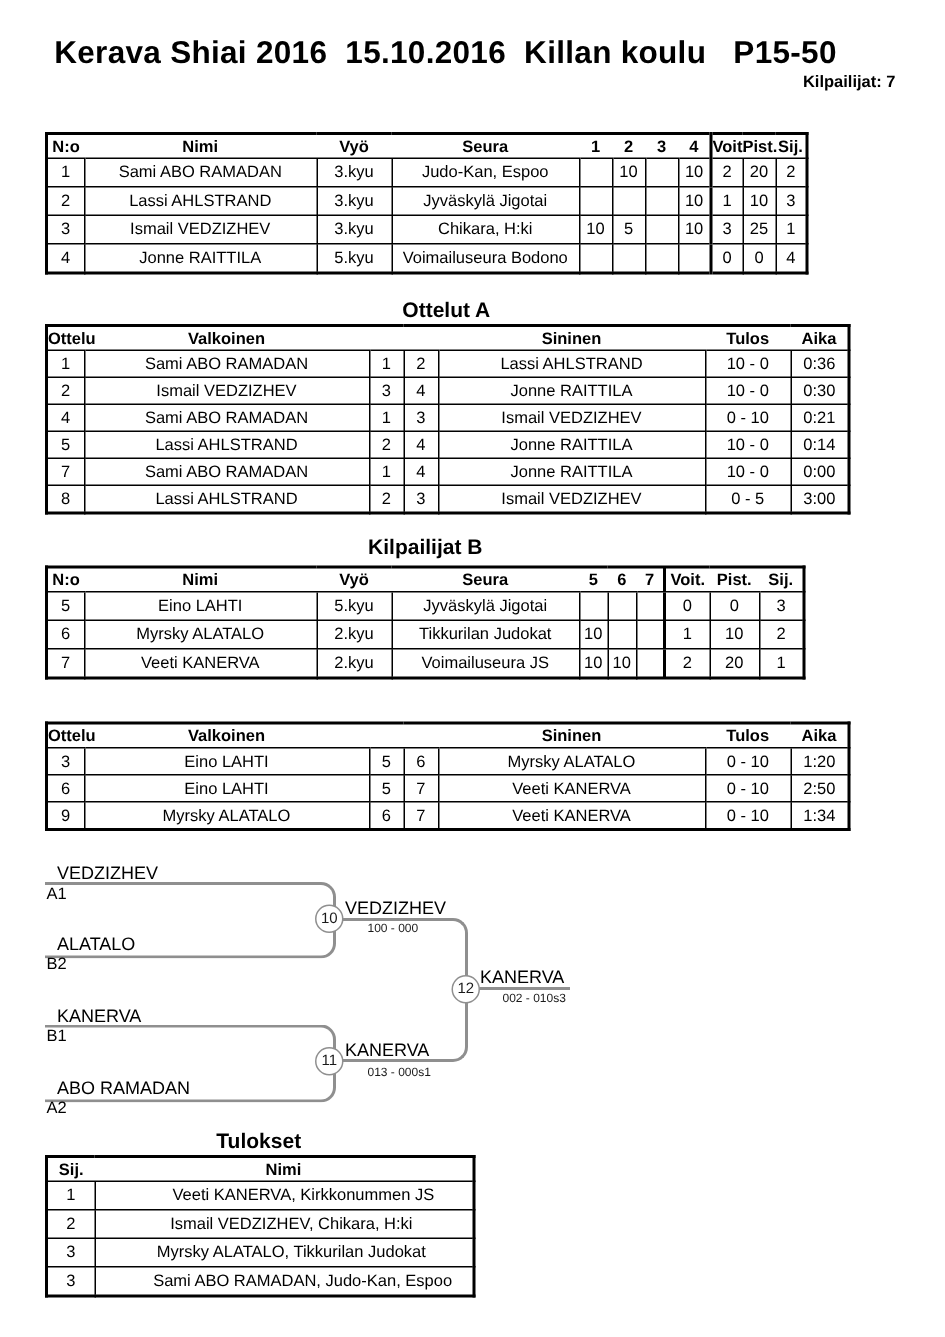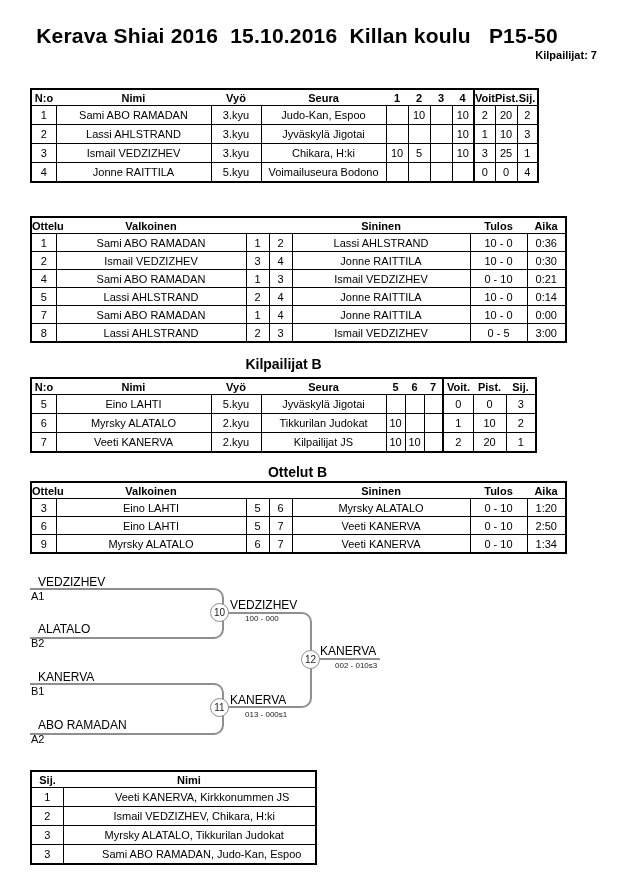--- a/index.html
+++ b/index.html
@@ -140,20 +140,21 @@
         <td></td>
         <td></td>
         <td></td>
         <td class="sep">0</td>
         <td>0</td>
         <td>4</td>
       </tr>
       </tbody>
   </table>
 
+  <div class="abs section-title" style="top:198px;left:30px;width:535px;">Ottelut A</div>
   <table class="sheet ott abs" style="top:216px;left:30px;width:535px;">
     <colgroup>
         <col style="width:25px">
         <col style="width:190px">
         <col style="width:23px">
         <col style="width:23px">
         <col style="width:178px">
         <col style="width:57px">
         <col style="width:39px">
       </colgroup>
@@ -278,32 +279,31 @@
         <td></td>
         <td></td>
         <td class="sep">1</td>
         <td>10</td>
         <td>2</td>
       </tr>
         <tr>
         <td>7</td>
         <td class="left">Veeti KANERVA</td>
         <td>2.kyu</td>
-        <td class="left">Kilpailijat JS</td>
+        <td class="left">Voimailuseura JS</td>
         <td>10</td>
         <td>10</td>
         <td></td>
         <td class="sep">2</td>
         <td>20</td>
         <td>1</td>
       </tr>
       </tbody>
   </table>
 
-  <div class="abs section-title" style="top:464px;left:30px;width:535px;">Ottelut B</div>
   <table class="sheet ott abs" style="top:481px;left:30px;width:535px;">
     <colgroup>
         <col style="width:25px">
         <col style="width:190px">
         <col style="width:23px">
         <col style="width:23px">
         <col style="width:178px">
         <col style="width:57px">
         <col style="width:39px">
       </colgroup>
@@ -372,20 +372,21 @@
     <div class="match-circle" style="left:301px;top:650px;">12</div>
 
     <div class="br-name" style="left:230px;top:598px;">VEDZIZHEV</div>
     <div class="br-score" style="left:230px;top:614px;">100 - 000</div>
     <div class="br-name" style="left:230px;top:693px;">KANERVA</div>
     <div class="br-score" style="left:230px;top:710px;">013 - 000s1</div>
     <div class="br-name" style="left:320px;top:644px;">KANERVA</div>
     <div class="br-score" style="left:320px;top:661px;">002 - 010s3</div>
   </div>
 
+  <div class="abs section-title" style="top:752px;left:30px;width:285px;">Tulokset</div>
   <table class="sheet tul abs" style="top:770px;left:30px;width:285px;">
     <colgroup>
         <col style="width:32px">
         <col style="width:253px">
       </colgroup>
     <thead>
       <tr>
         <th>Sij.</th>
         <th class="vline">Nimi</th>
       </tr>

